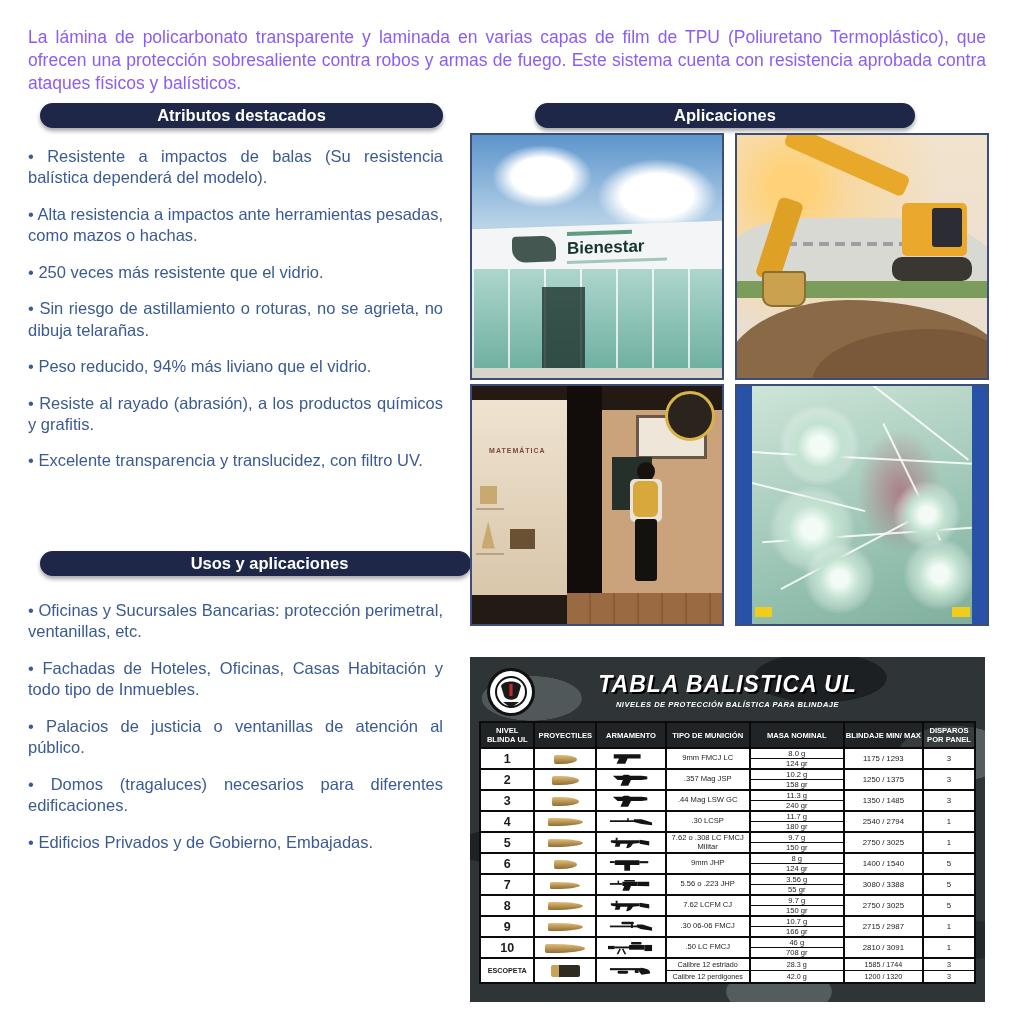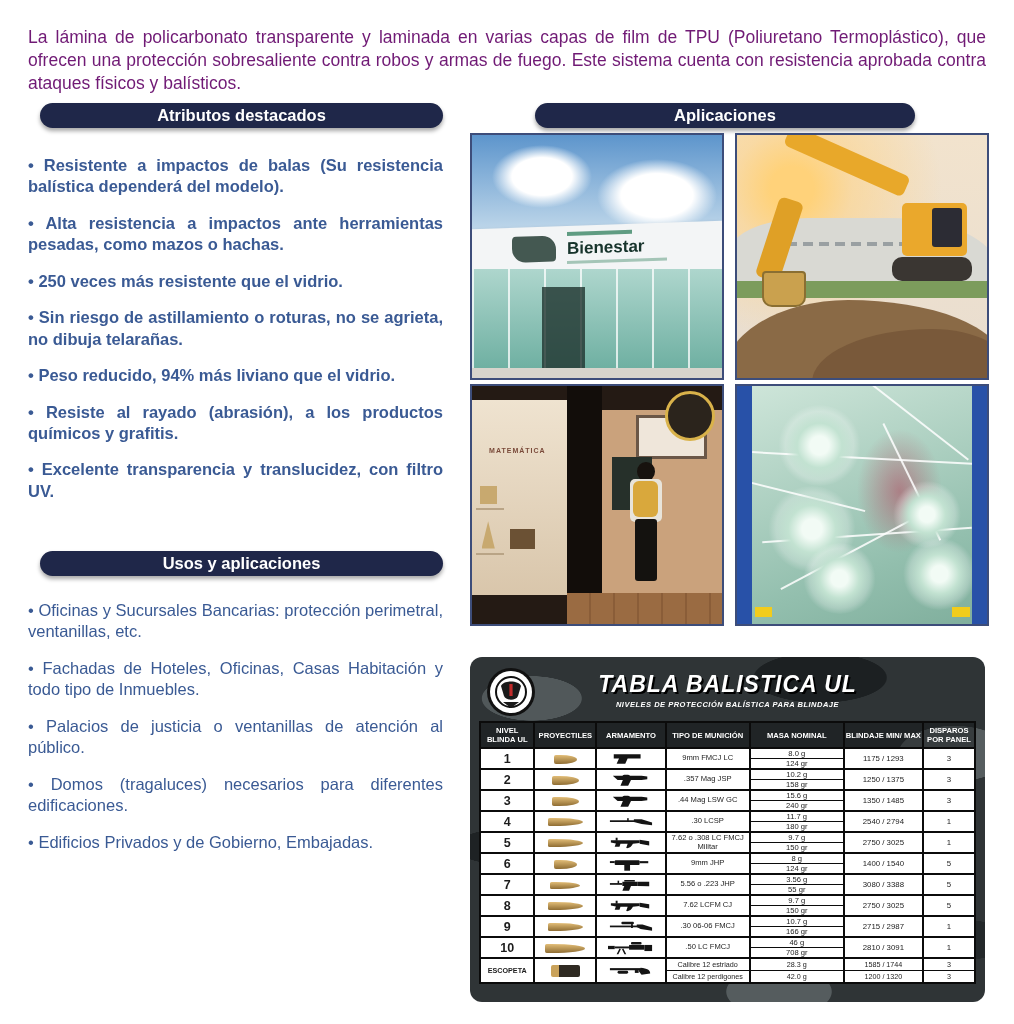--- a/index.html
+++ b/index.html
@@ -1,20 +1,20 @@
 <!DOCTYPE html>
 <html><head>
 <meta charset="utf-8">
 <style>
   html,body{margin:0;padding:0;background:#fff;}
   .page{position:relative;width:1014px;height:1024px;background:#fff;overflow:hidden;
         font-family:"Liberation Sans",sans-serif;}
   
   .intro{position:absolute;left:28px;top:8px;width:958px;font-size:17.5px;line-height:1.33;
-         color:#701a75;text-align:justify;}
+         color:#8b5cf6;text-align:justify;}
   
   .pill{position:absolute;height:25px;background:#1f2749;border-radius:13px;color:#fff;
         font-weight:bold;font-size:16.5px;text-align:center;line-height:25px;
         box-shadow:0 3px 4px rgba(0,0,0,.35);}
   
   .blist{position:absolute;left:28px;width:415px;list-style:none;margin:0;padding:0;
          color:#3a5a94;font-size:16.5px;line-height:1.3;text-align:justify;}
   .blist li{margin-bottom:15px;}
   .blist li::before{content:"• ";}
   
@@ -76,21 +76,21 @@
     padding:6px 9px 8px 9px;
     background:
       radial-gradient(90px 40px at 12% 12%,#51585a 0 55%,transparent 56%),
       radial-gradient(120px 45px at 68% 6%,#1c2022 0 55%,transparent 56%),
       radial-gradient(100px 50px at 94% 28%,#565d5f 0 55%,transparent 56%),
       radial-gradient(110px 42px at 28% 86%,#1c2022 0 55%,transparent 56%),
       radial-gradient(95px 45px at 60% 97%,#555c5e 0 55%,transparent 56%),
       radial-gradient(80px 36px at 96% 82%,#23282a 0 55%,transparent 56%),
       radial-gradient(75px 32px at 45% 52%,#484f51 0 55%,transparent 56%),
       radial-gradient(70px 30px at 5% 55%,#1e2224 0 55%,transparent 56%),
-      #2f3436; border-radius: 12px;}
+      #2f3436;}
   .tbl-head{position:relative;height:58px;color:#fff;}
   .tbl-logo{position:absolute;left:6px;top:3px;}
   .tbl-title{text-align:center;font-size:23px;font-weight:bold;font-style:italic;
              letter-spacing:1px;padding-top:8px;text-shadow:2px 2px 0 #000;}
   .tbl-sub{text-align:center;font-size:7.5px;font-weight:bold;font-style:italic;letter-spacing:.5px;margin-top:2px;}
   table.btable{border-collapse:collapse;width:100%;table-layout:fixed;}
   .btable th,.btable td{border:2.5px solid #0b0b0b;text-align:center;vertical-align:middle;padding:0 1px;}
   .btable th{background:rgba(12,14,16,.42);color:#fff;font-size:7.6px;line-height:1.2;padding:3px 1px;}
   .btable td{background:#fff;color:#1c1c1c;}
   td.niv{font-size:12.5px;font-weight:bold;}
@@ -114,31 +114,31 @@
 </style>
 </head>
 <body>
 
 <div class="page">
 
   <p class="intro">La lámina de policarbonato transparente y laminada en varias capas de film de TPU (Poliuretano Termoplástico), que ofrecen una protección sobresaliente contra robos y armas de fuego. Este sistema cuenta con resistencia aprobada contra ataques físicos y balísticos.</p>
 
   <div class="pill" style="left:40px;top:103px;width:403px;">Atributos destacados</div>
 
-  <ul class="blist" style="top:155px;font-weight:bold;">
+  <ul class="blist" style="top:146px;">
     <li>Resistente a impactos de balas (Su resistencia balística dependerá del modelo).</li>
     <li>Alta resistencia a impactos ante herramientas pesadas, como mazos o hachas.</li>
     <li>250 veces más resistente que el vidrio.</li>
     <li>Sin riesgo de astillamiento o roturas, no se agrieta, no dibuja telarañas.</li>
     <li>Peso reducido, 94% más liviano que el vidrio.</li>
     <li>Resiste al rayado (abrasión), a los productos químicos y grafitis.</li>
     <li>Excelente transparencia y translucidez, con filtro UV.</li>
   </ul>
 
-  <div class="pill" style="left:40px;top:551px;width:403px;">Usos y aplicaciones</div>
+  <div class="pill" style="left:40px;top:551px;width:403px;padding-left:28px;">Usos y aplicaciones</div>
 
   <ul class="blist" style="top:600px;">
     <li>Oficinas y Sucursales Bancarias: protección perimetral, ventanillas, etc.</li>
     <li>Fachadas de Hoteles, Oficinas, Casas Habitación y todo tipo de Inmuebles.</li>
     <li>Palacios de justicia o ventanillas de atención al público.</li>
     <li>Domos (tragaluces) necesarios para diferentes edificaciones.</li>
     <li>Edificios Privados y de Gobierno, Embajadas.</li>
   </ul>
 
   <div class="pill" style="left:535px;top:103px;width:380px;">Aplicaciones</div>
@@ -290,21 +290,21 @@
       <tr>
         <td class="niv" rowspan="2">3</td>
         <td rowspan="2"><span class="blt b-m"></span></td>
         <td rowspan="2">
               <svg class="gun" width="46" height="16" viewBox="0 0 48 16">
                 <path d="M5 3.5h30l6 .8v3l-6 .7H24L21 14h-8l2.5-6H10z"></path>
                 <rect x="15" y="2.5" width="8" height="6" rx="2"></rect>
               </svg>
             </td>
         <td class="mun" rowspan="2">.44 Mag LSW GC</td>
-        <td class="masa m-top">15.6 g</td>
+        <td class="masa m-top">11.3 g</td>
         <td class="vel" rowspan="2">1350 / 1485</td>
         <td class="disp" rowspan="2">3</td>
       </tr>
       <tr>
             <td class="masa m-bot">240 gr</td>
           </tr>
 
       <tr>
         <td class="niv" rowspan="2">4</td>
         <td rowspan="2"><span class="blt b-r"></span></td>

